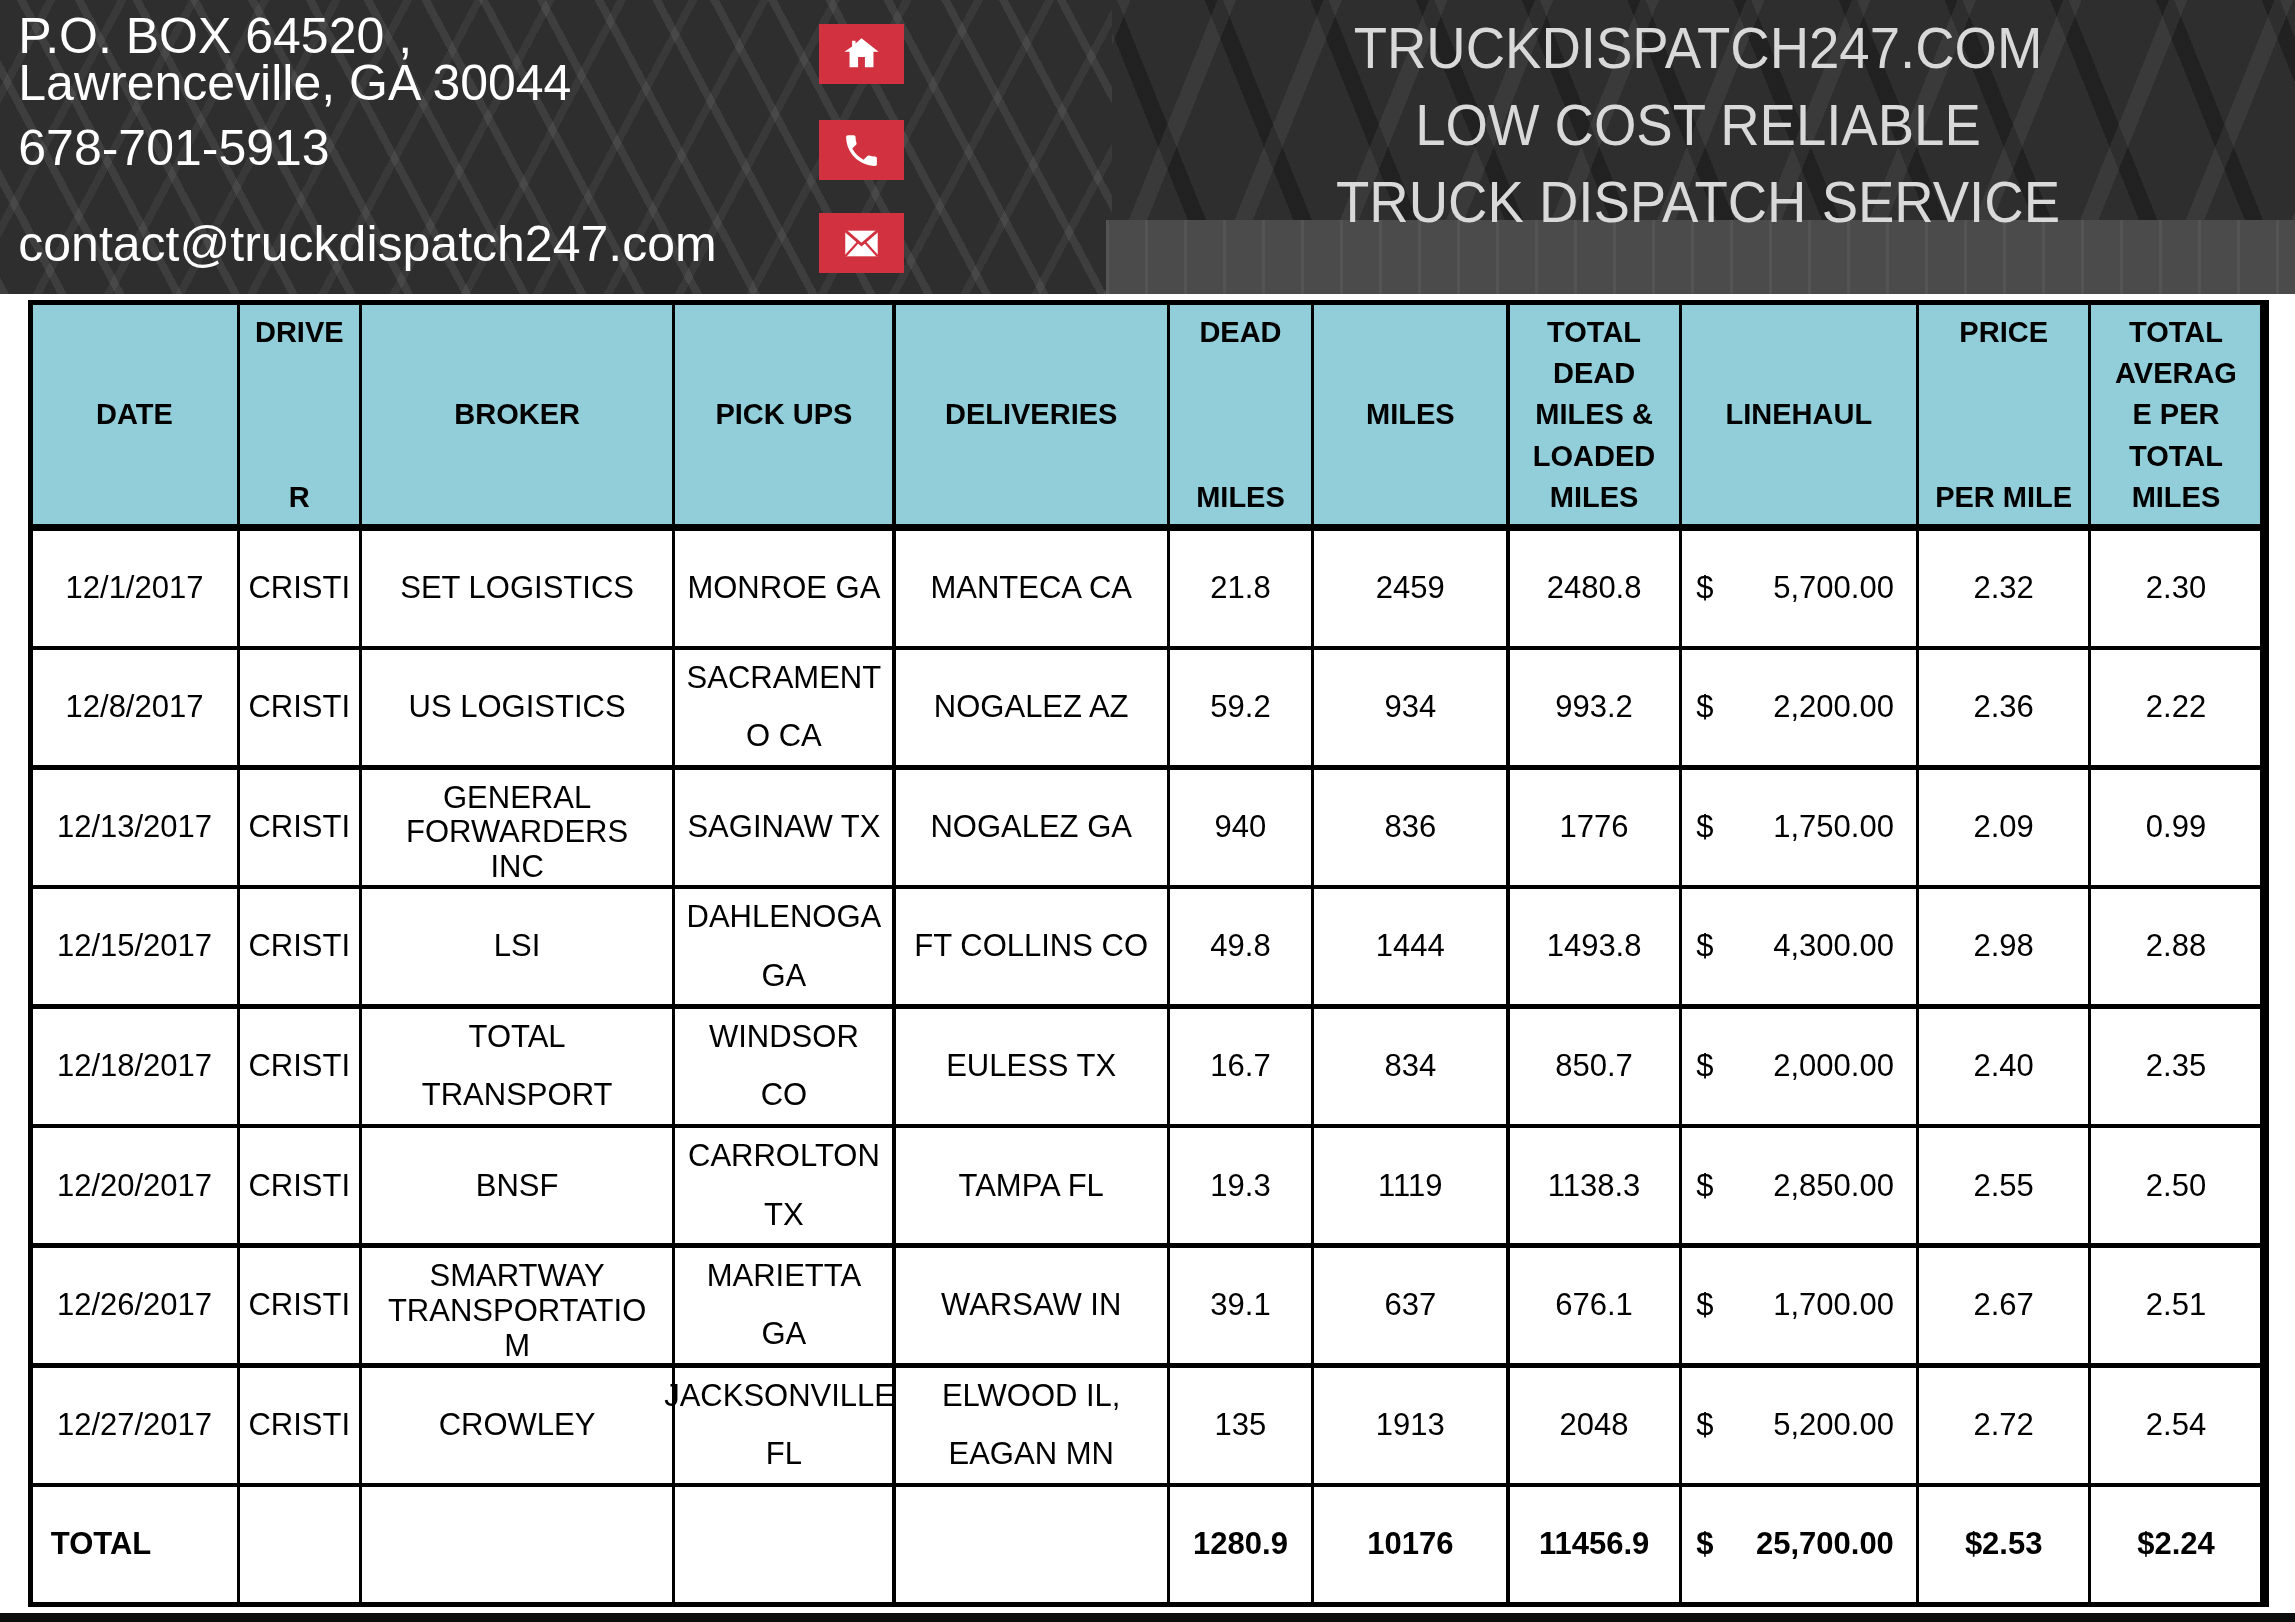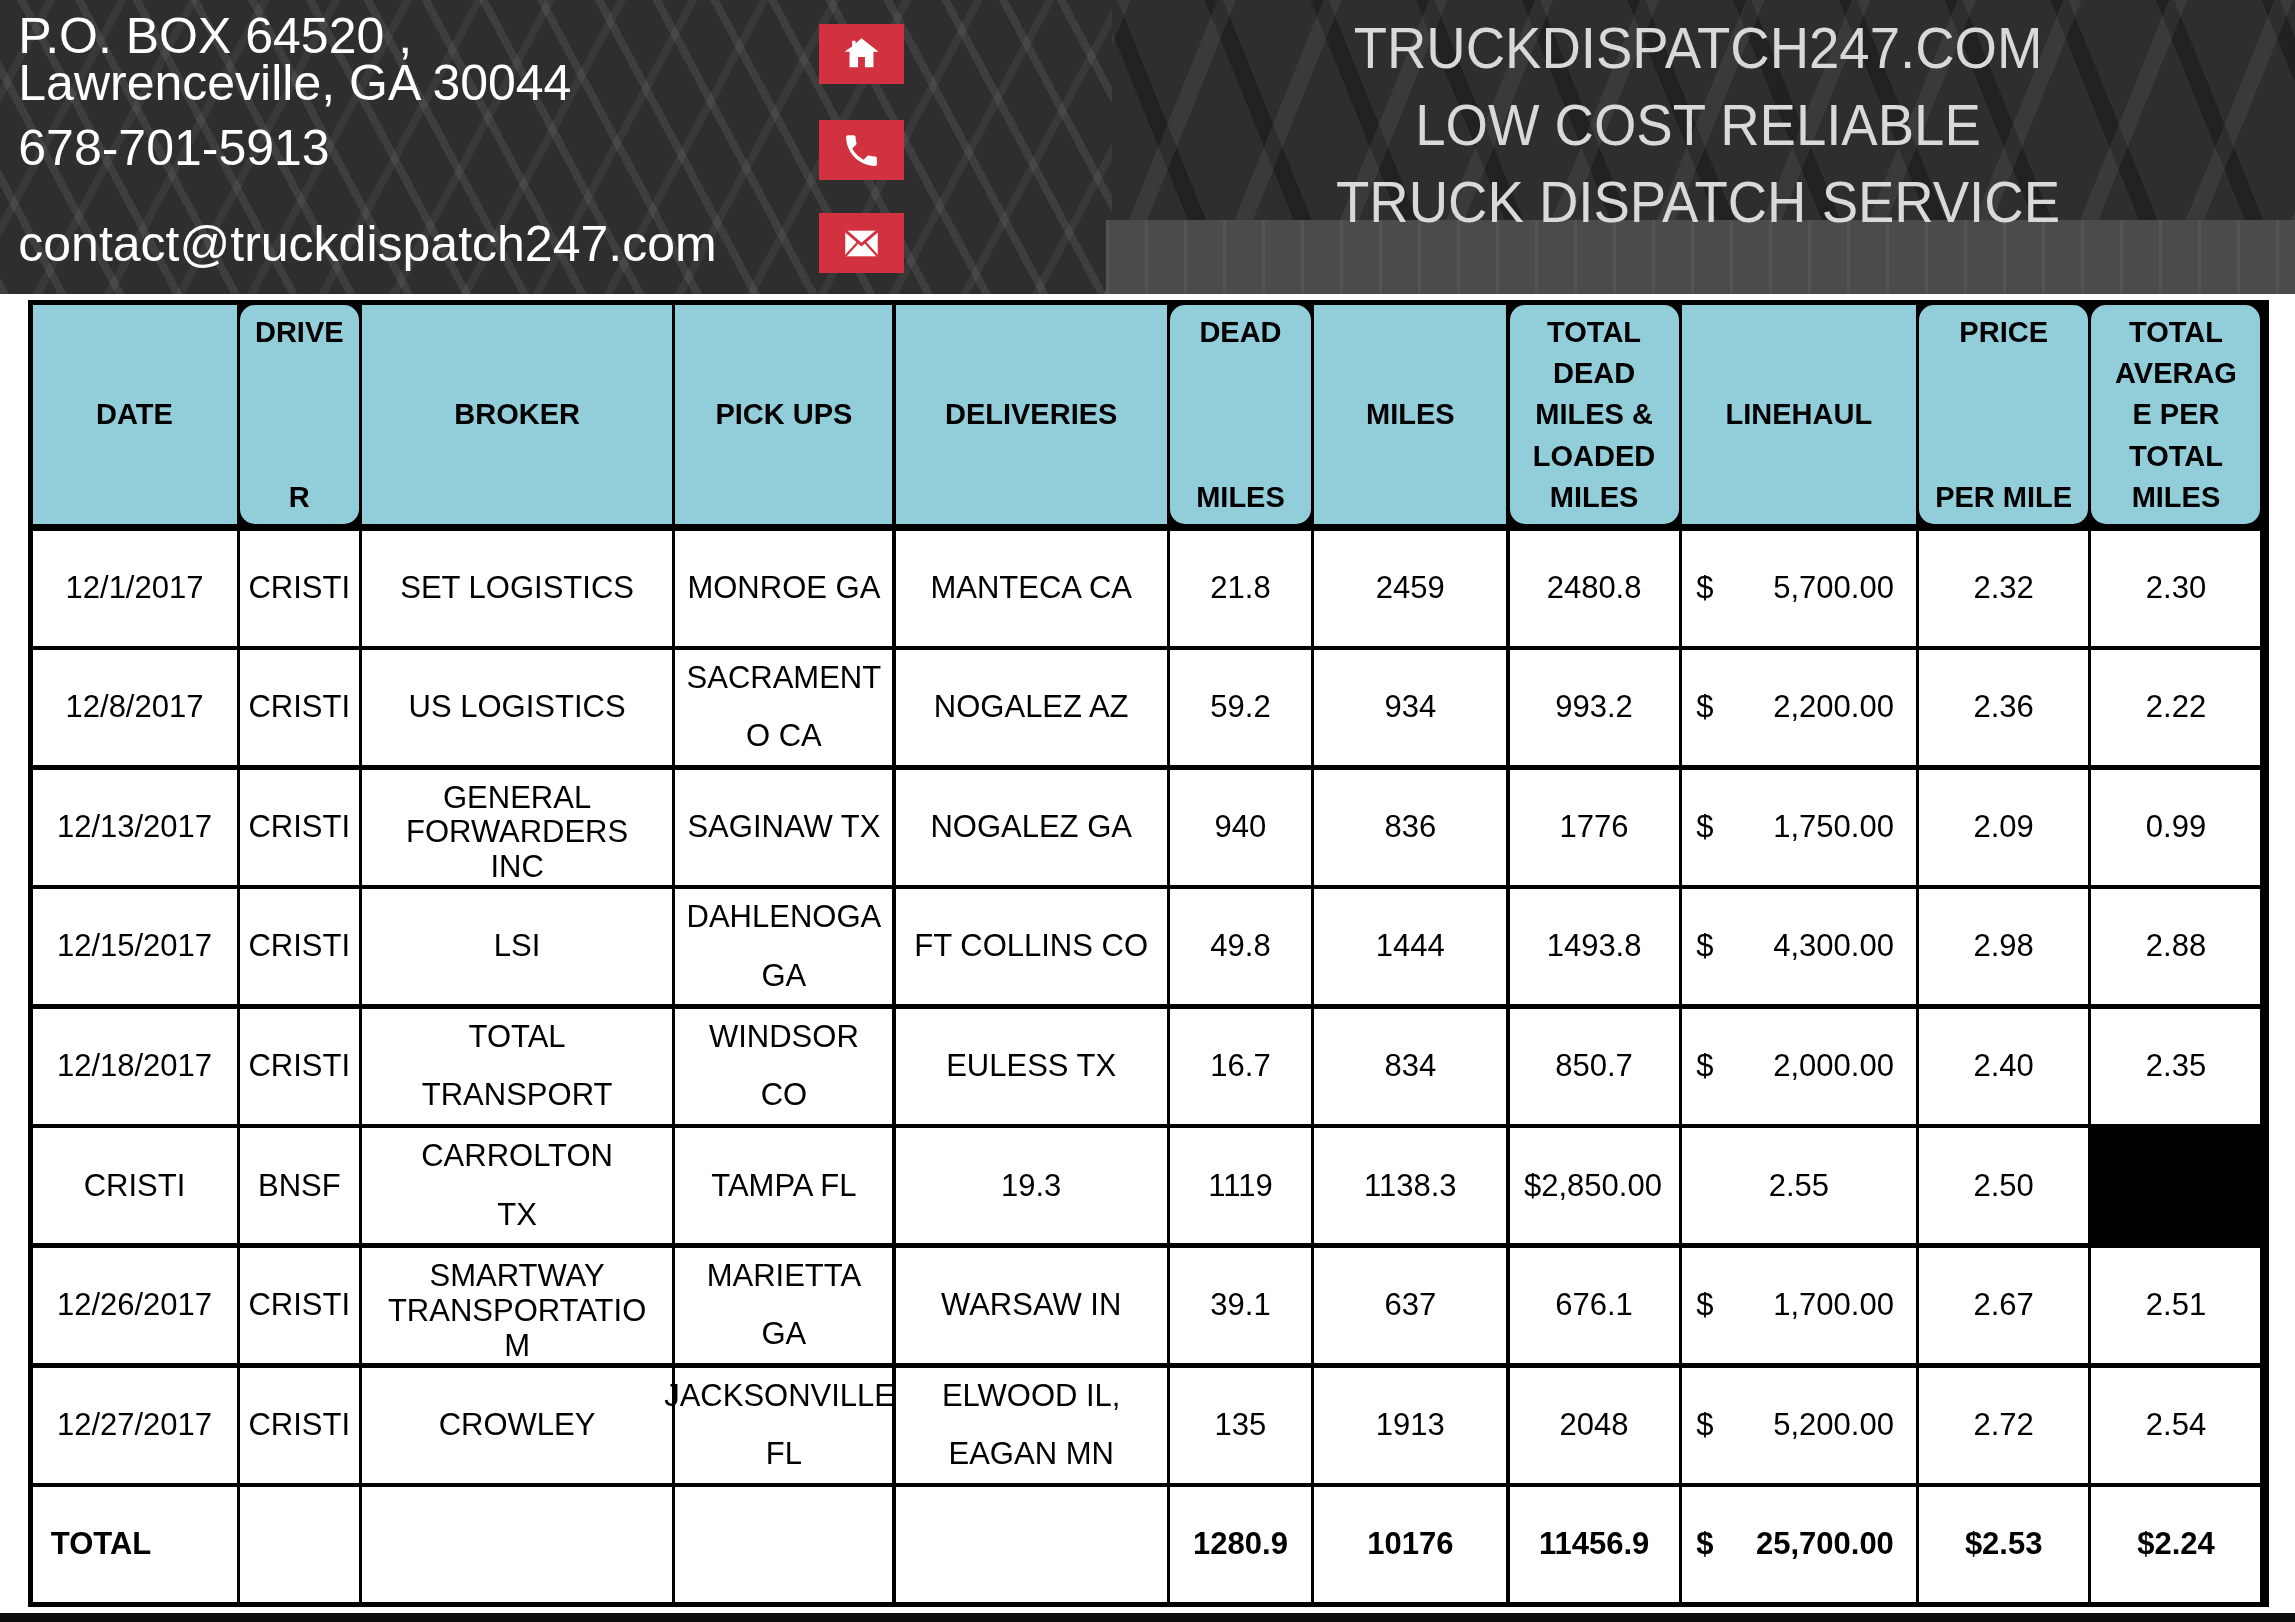--- a/index.html
+++ b/index.html
@@ -50,21 +50,21 @@
   .row:last-child { margin-bottom:0; }
   .thead { margin-bottom:6.5px; }
 
   .td { background:#ffffff; color:#000; font-size:31px; height:115px; box-sizing:border-box;
     display:flex; flex-direction:column; align-items:center; justify-content:center;
     text-align:center; line-height:1.12; }
   .jst { justify-content:space-between; padding:11px 0; }
   .money { flex-direction:row; justify-content:space-between; padding:0 22px 0 14.4px; }
 
   .thead .td { background:#92cdda; height:219px; font-weight:700; font-size:29px; }
-  .thead .jst { padding:10.5px 0;border-radius:15px; }
+  .thead .jst { padding:10.5px 0; }
 
   .total .td { font-weight:700; }
   .total .lbl { align-items:flex-start; text-align:left; padding-left:18.3px; }
 
   .footer-bar { position:absolute; left:0; bottom:0; width:2295px; height:9.8px; background:#0d0d0d; }
 </style>
 </head>
 <body>
 
 <div class="banner">
@@ -234,20 +234,21 @@
     <div class="td">850.7</div>
     <div class="td money">
       <span>$</span>
       <span>2,000.00</span>
     </div>
     <div class="td">2.40</div>
     <div class="td">2.35</div>
   </div>
 
   <div class="row">
+    <div class="td">12/20/2017</div>
     <div class="td">CRISTI</div>
     <div class="td">BNSF</div>
     <div class="td jst">
       <span>CARROLTON</span>
       <span>TX</span>
     </div>
     <div class="td">TAMPA FL</div>
     <div class="td">19.3</div>
     <div class="td">1119</div>
     <div class="td">1138.3</div>

